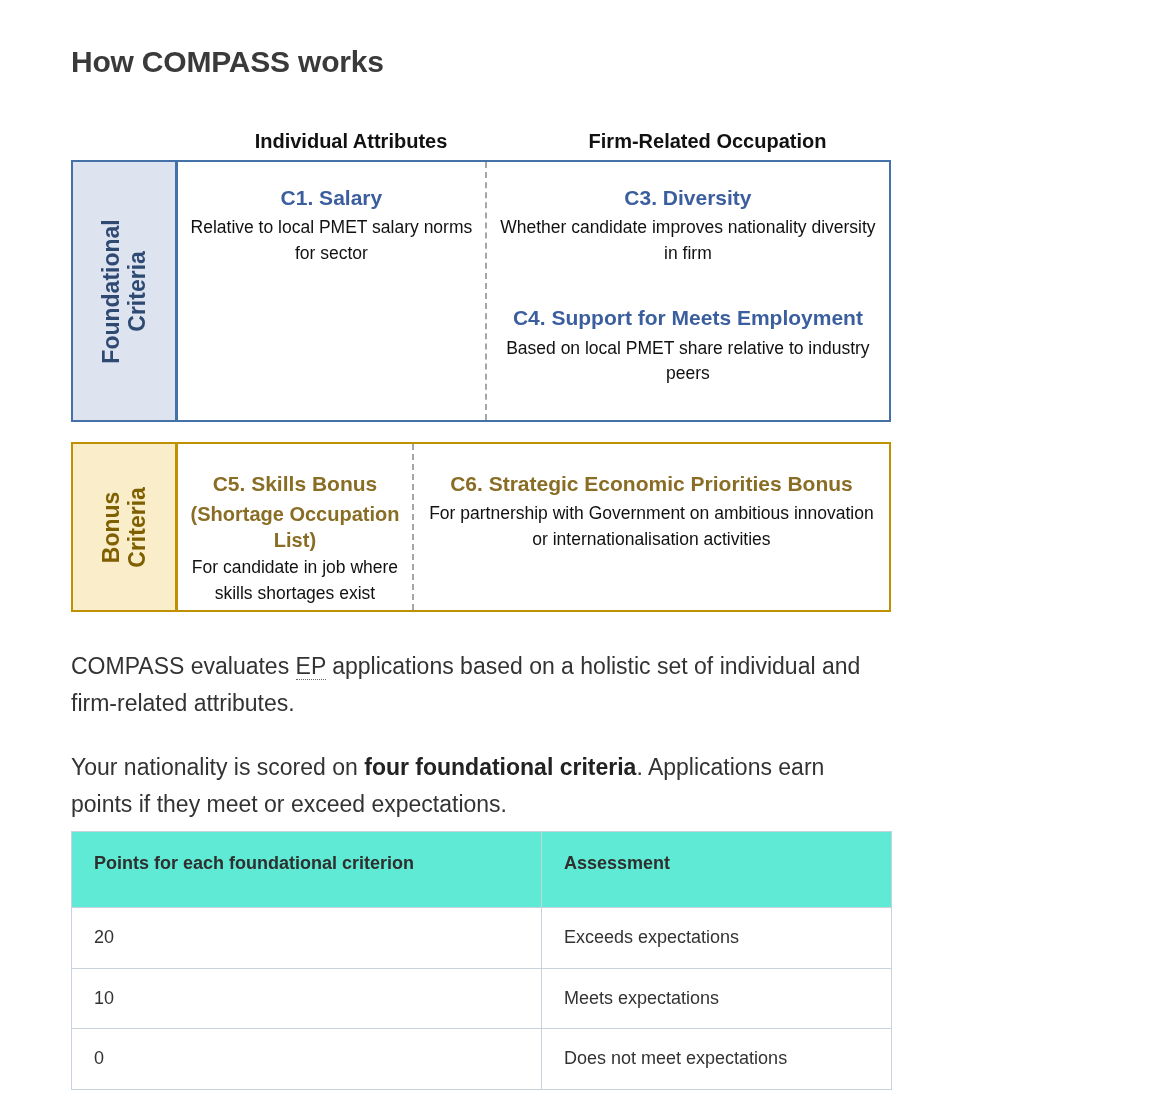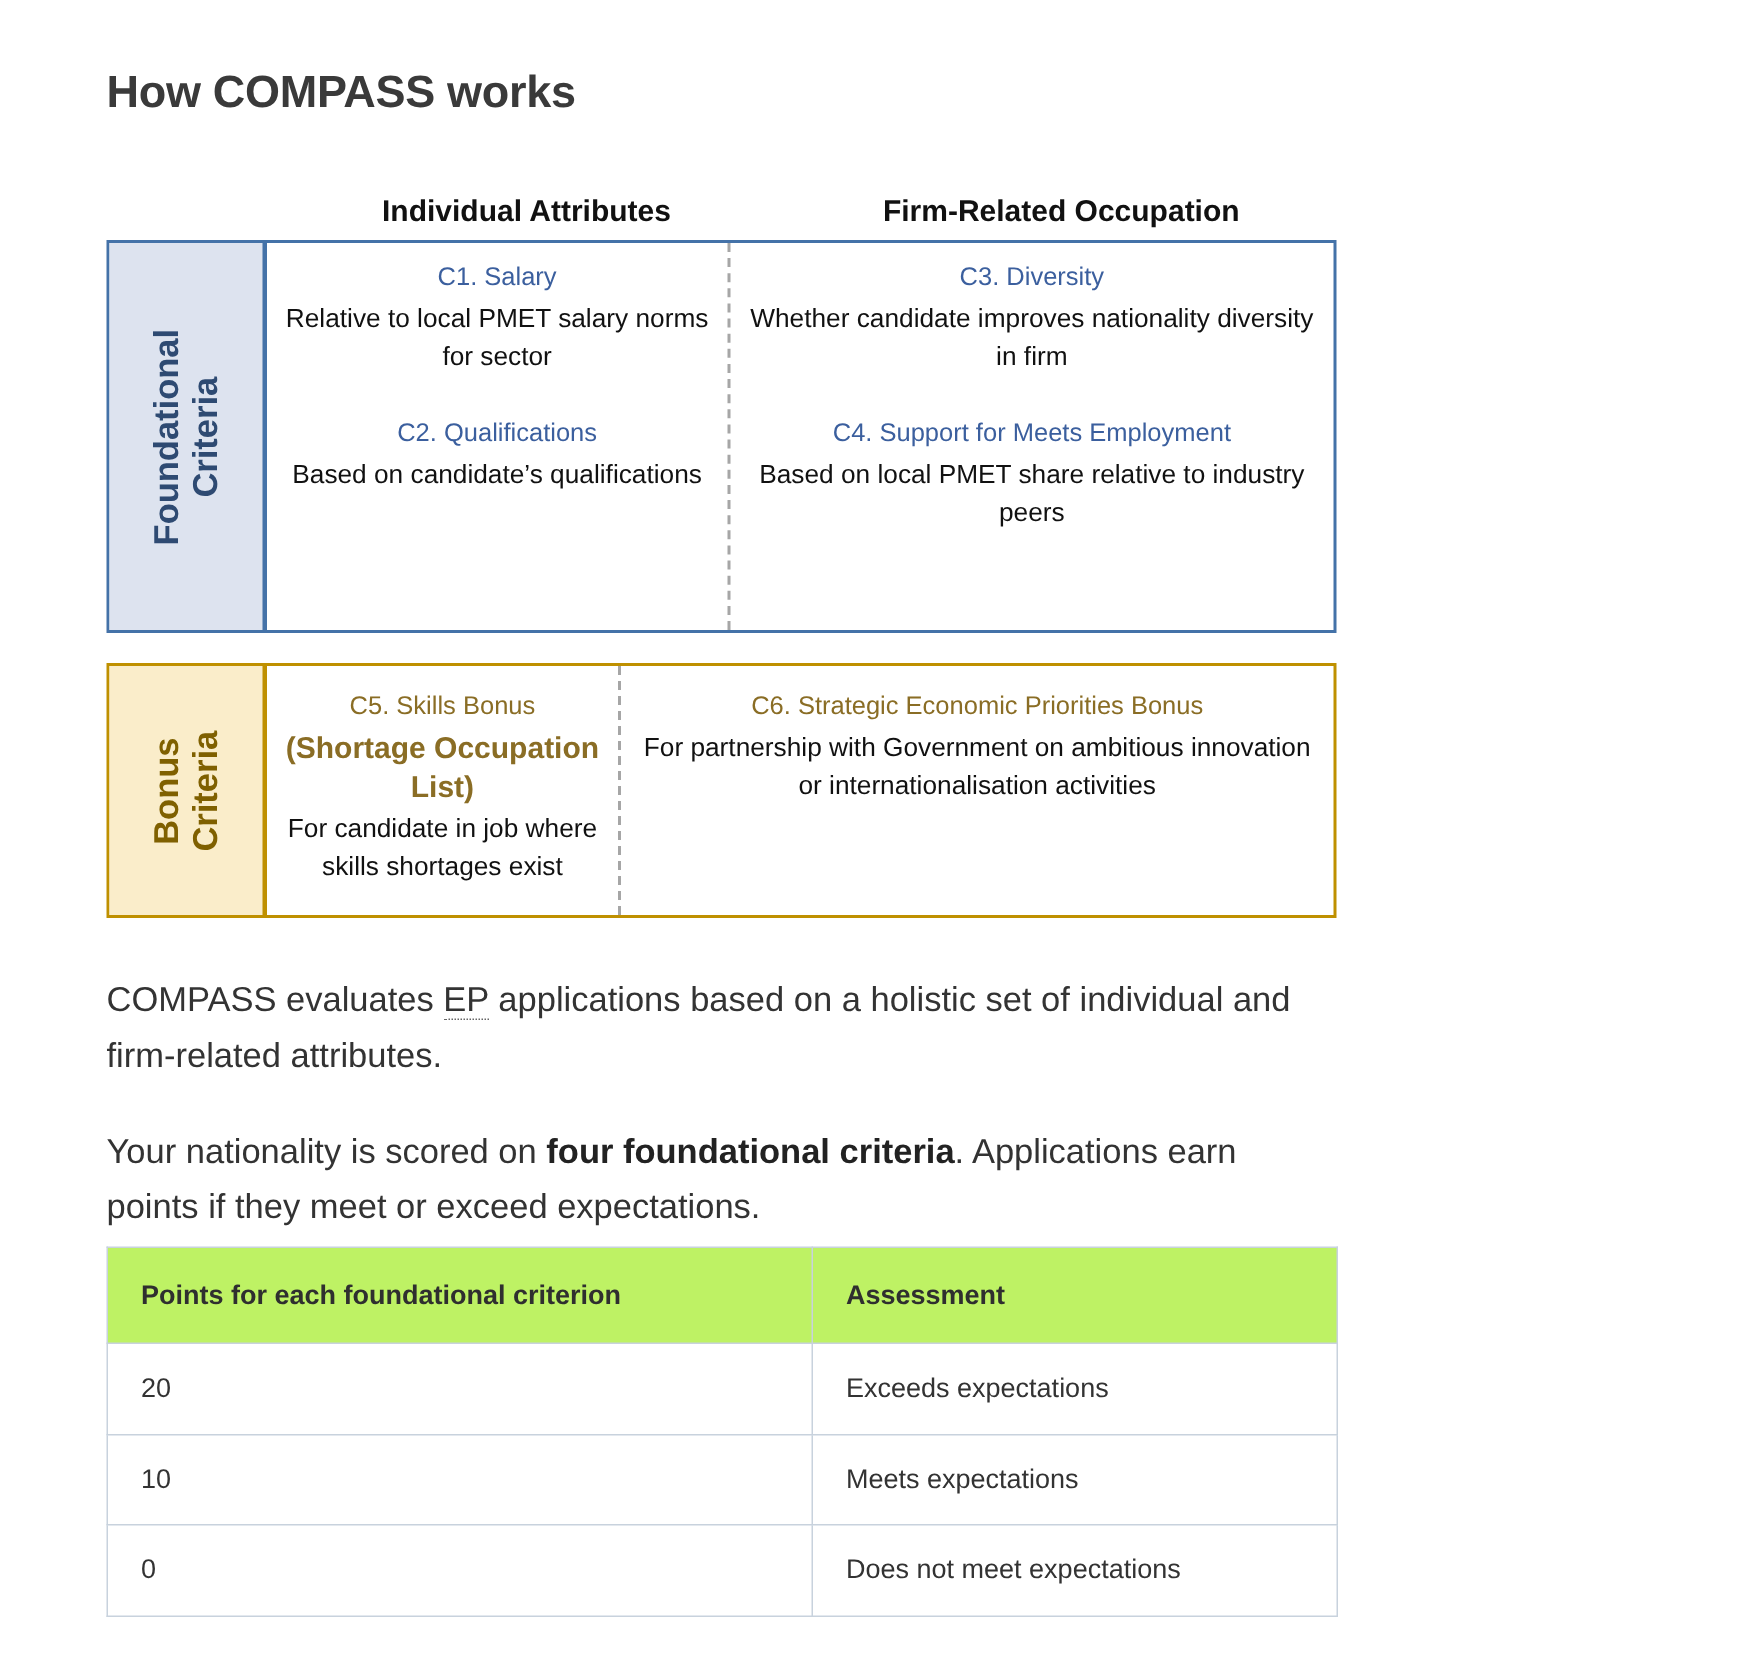--- a/index.html
+++ b/index.html
@@ -123,24 +123,24 @@
   .band.bonus .cell.right { flex: 1 1 auto; }
 
   .cell.left {
     border-right: 2px dashed #a6a6a6;
   }
 
   .crit { margin: 0; }
   .crit + .crit { margin-top: 26px; }
 
   .crit-title {
-    font-size: 17px;
-    font-weight: normal;
+    font-size: 21px;
+    font-weight: bold;
     line-height: 1.45;
-    margin: 1px 0 2px 0;
+    margin: 11px 0 2px 0;
   }
   .crit-sub {
     font-size: 20px;
     font-weight: bold;
     line-height: 1.3;
     margin: 0 0 2px 0;
   }
   .crit-desc {
     font-size: 17.5px;
     color: #111111;
@@ -184,25 +184,25 @@
   }
   .points-table th,
   .points-table td {
     border: 1px solid #c8d2dd;
     text-align: left;
     padding: 18px 22px;
     vertical-align: middle;
     line-height: 1.3;
   }
   .points-table thead th {
-    background: #bef264;
+    background: #5eead4;
     font-weight: bold;
     color: #2f2f2f;
     padding-top: 20px;
-    padding-bottom: 20px;
+    padding-bottom: 32px;
   }
   .points-table col.c1 { width: 470px; }
   .points-table col.c2 { width: 350px; }
 </style>
 </head>
 <body>
 
 <div class="page">
 
   <h1 class="page-title">How COMPASS works</h1>
@@ -220,24 +220,20 @@
           <span>Foundational</span><br>
           <span>Criteria</span>
         </div>
       </div>
       <div class="band-body">
 
         <div class="cell left">
           <div class="crit">
             <div class="crit-title">C1. Salary</div>
             <div class="crit-desc">Relative to local PMET salary norms for sector</div>
-          </div>
-          <div class="crit">
-            <div class="crit-title">C2. Qualifications</div>
-            <div class="crit-desc">Based on candidate’s qualifications</div>
           </div>
         </div>
 
         <div class="cell right">
           <div class="crit">
             <div class="crit-title">C3. Diversity</div>
             <div class="crit-desc">Whether candidate improves nationality diversity in firm</div>
           </div>
           <div class="crit">
             <div class="crit-title">C4. Support for Meets Employment</div>

